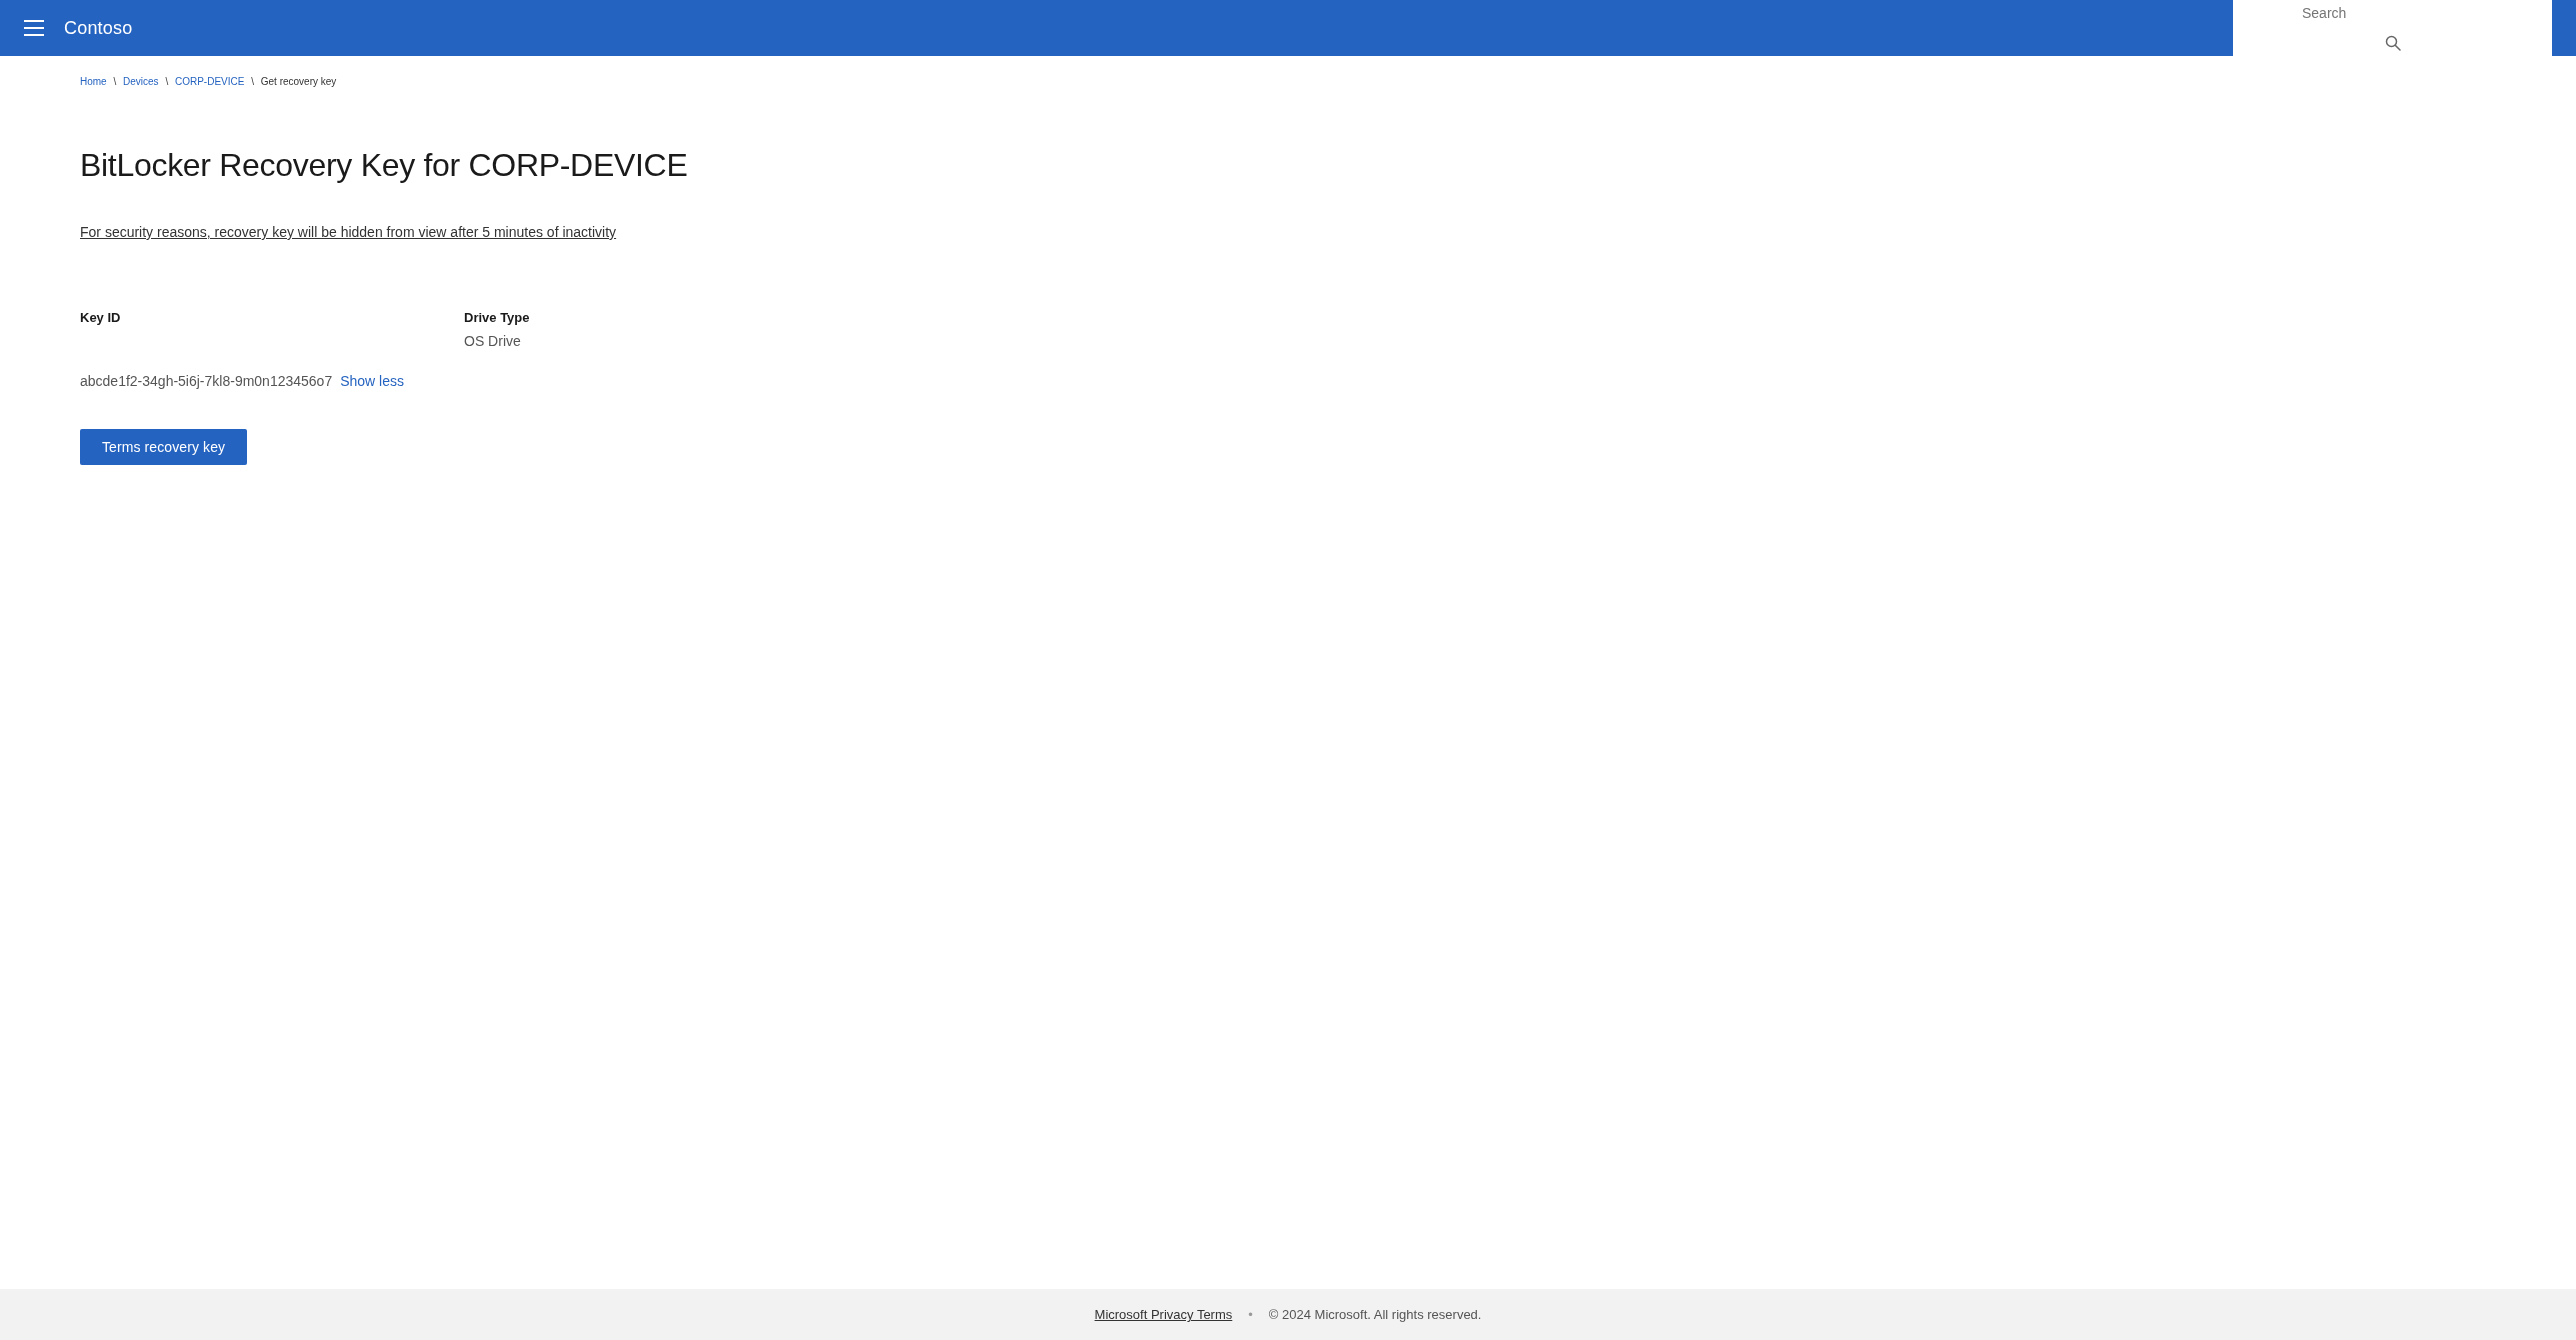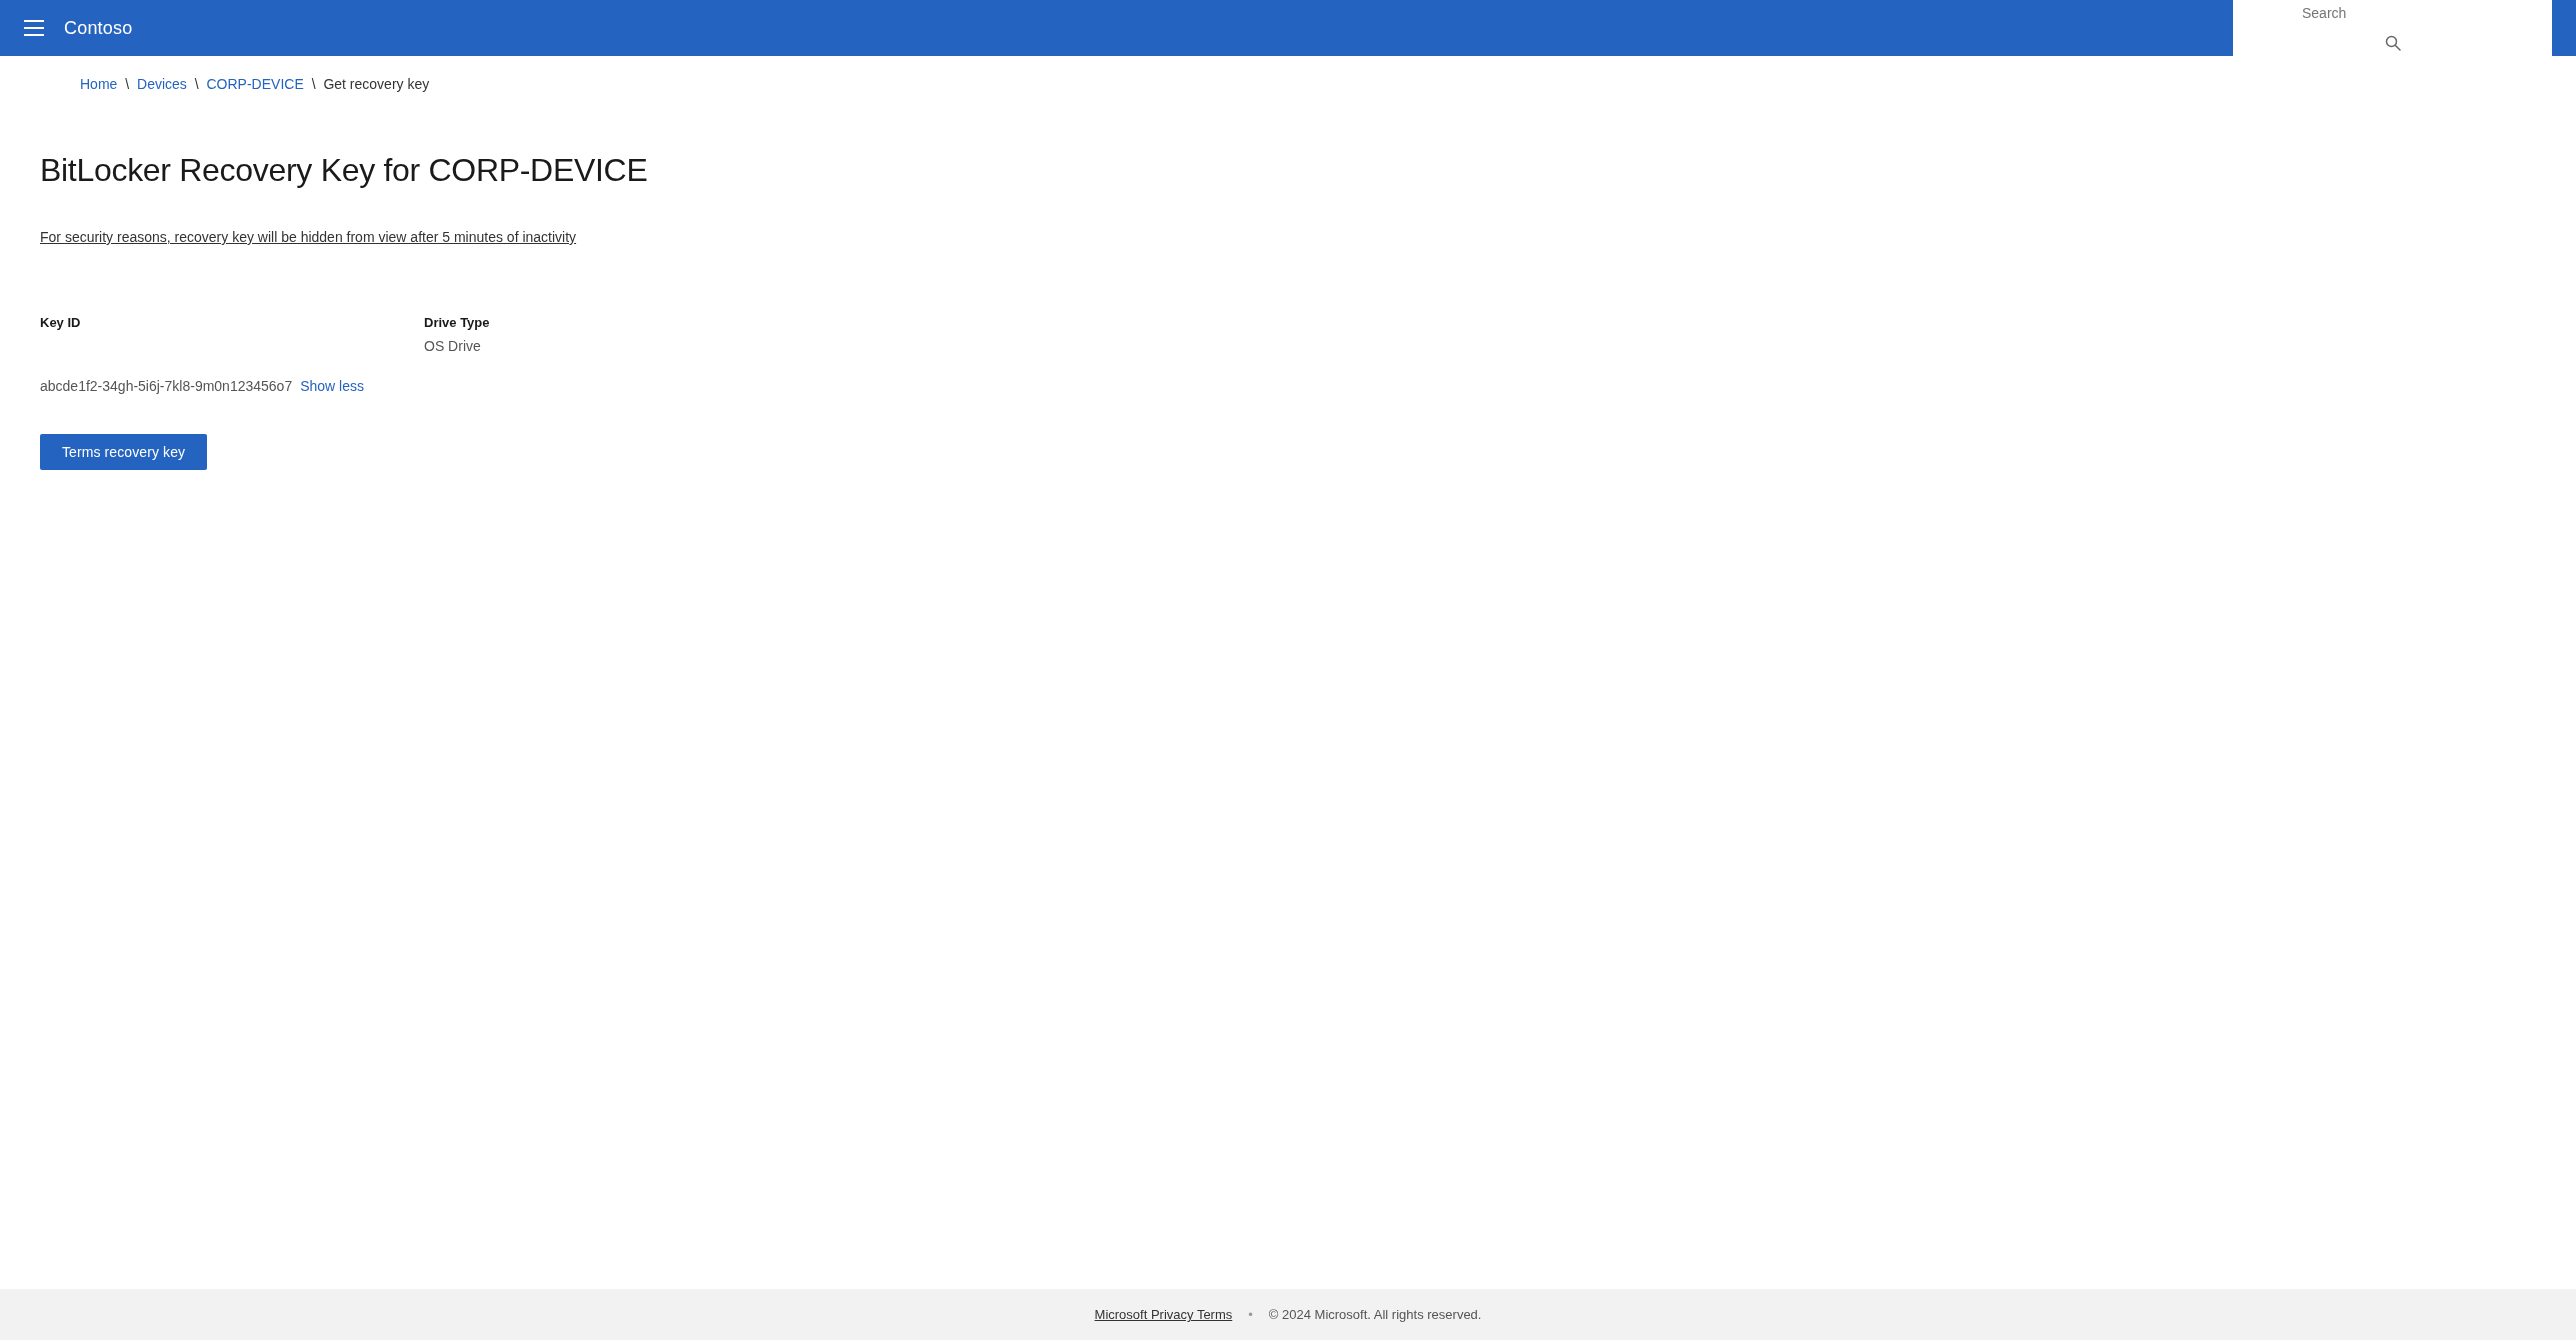--- a/index.html
+++ b/index.html
@@ -88,42 +88,42 @@
 
     .search-icon-svg {
       width: 16px;
       height: 16px;
       fill: #666;
     }
 
     
     .breadcrumb {
       padding: 20px 80px 0 80px;
-      font-size: 14px;
+      font-size: 10px;
       color: #333;
     }
 
     .breadcrumb a {
       color: #2563c0;
       text-decoration: none;
     }
 
     .breadcrumb-separator {
       margin: 0 4px;
       color: #333;
     }
 
     .breadcrumb-current {
       color: #333;
     }
 
     
     .main-content {
       flex: 1;
-      padding: 60px 80px 40px 40px;
+      padding: 60px 80px 40px 80px;
     }
 
     .page-title {
       font-size: 32px;
       font-weight: 300;
       color: #1a1a1a;
       margin-bottom: 40px;
       letter-spacing: -0.3px;
     }
 

